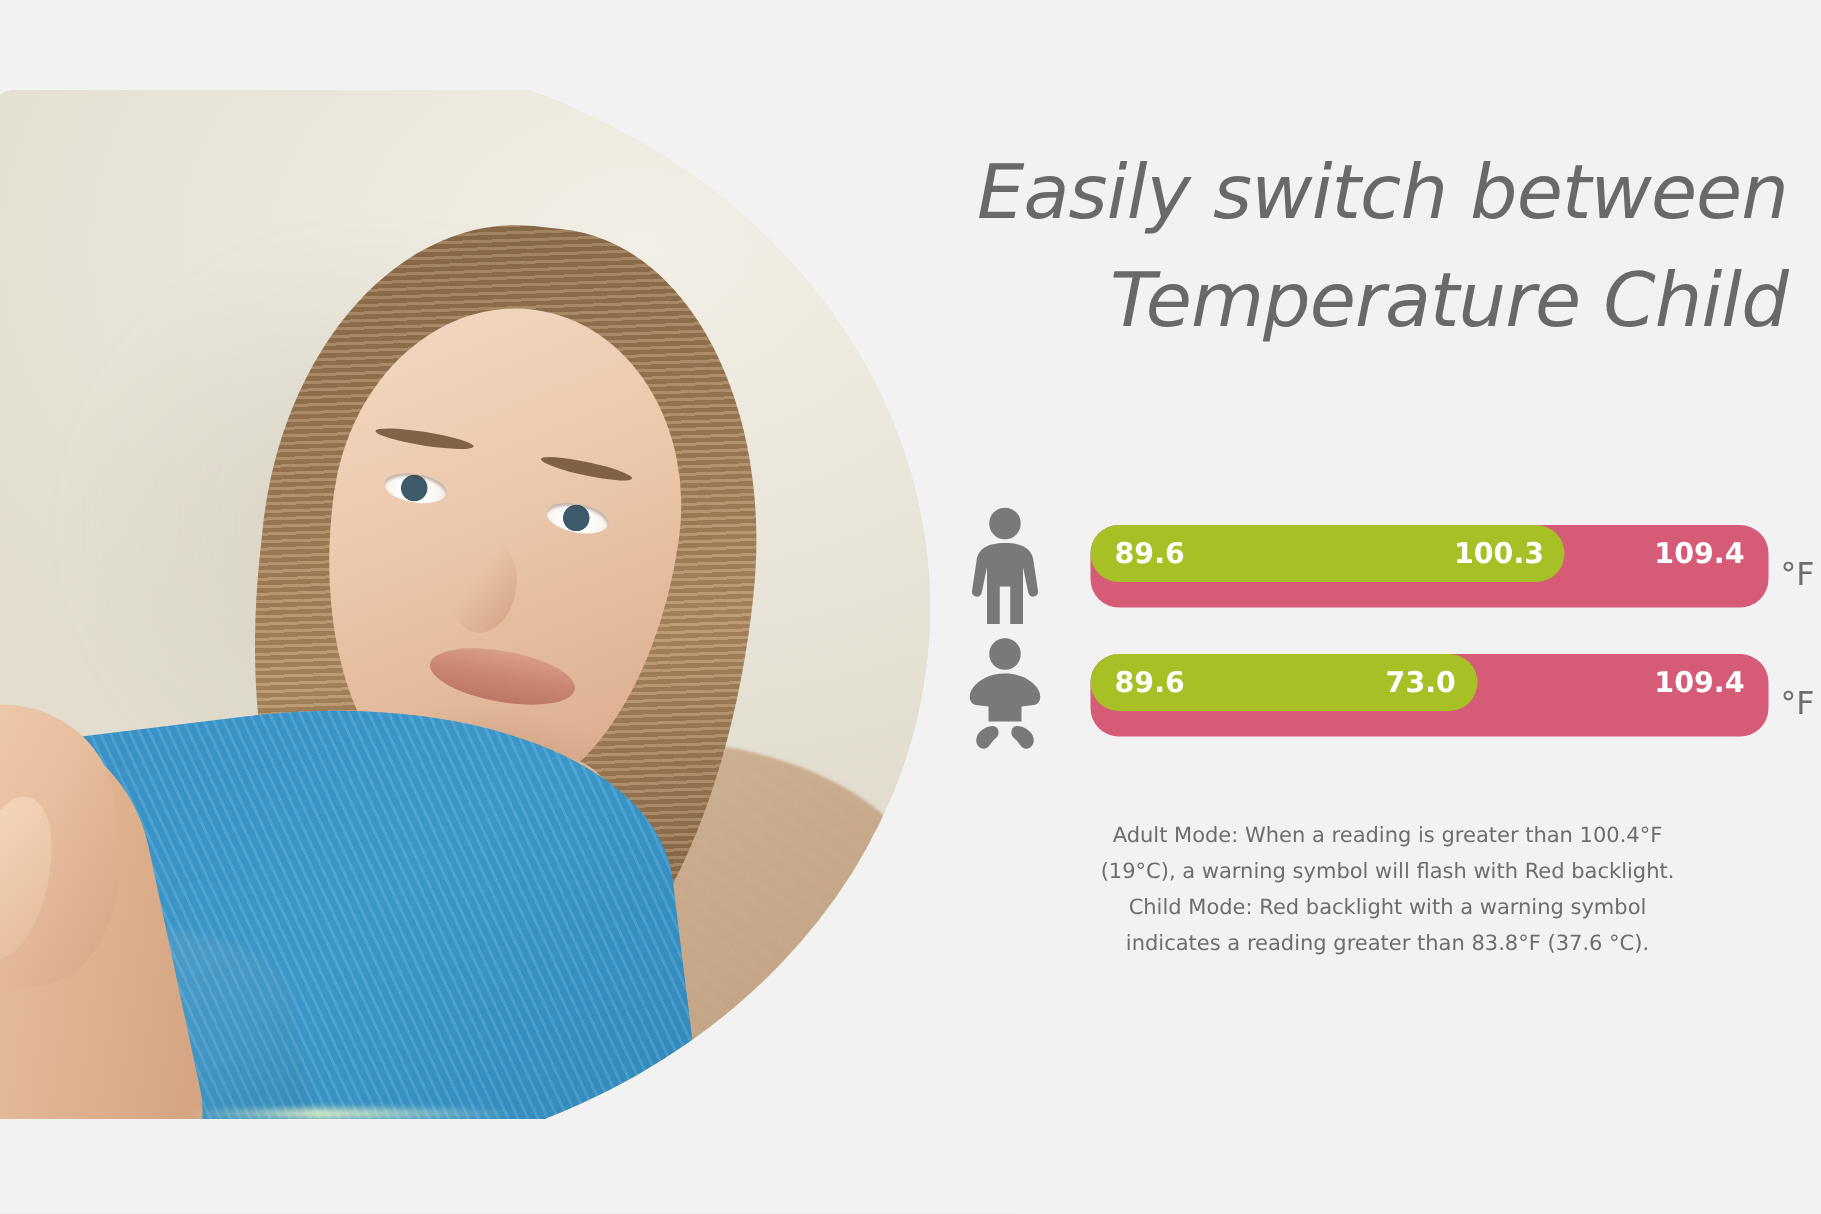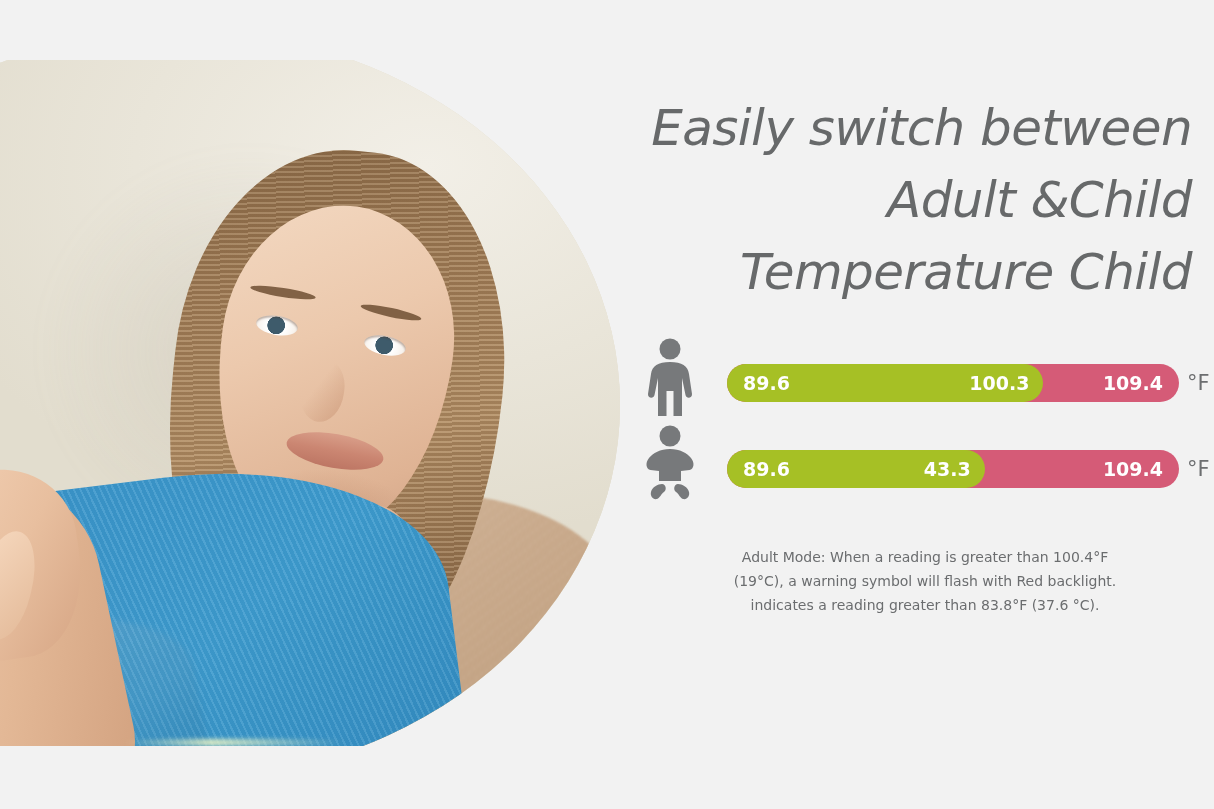--- a/index.html
+++ b/index.html
@@ -289,23 +289,23 @@
     left: 0;
     top: 0;
     width: 56px;
     height: 78px;
   }
   .person-icon svg { display: block; }
 
   .bar-wrap {
     position: absolute;
     left: 85px;
-    top: 26px;
+    top: 12px;
     width: 452px;
-    height: 38px;
+    height: 55px;
   }
   .bar-red {
     position: absolute;
     inset: 0;
     background: #d55b77;
     border-radius: 19px;
   }
   .bar-green {
     position: absolute;
     left: 0;
@@ -381,21 +381,20 @@
     <div class="thumb"></div>
 
   </div>
   <div class="bottom-sliver"></div>
 </div>
 
 <div class="content">
 
   <div class="heading">
     <span class="hl">Easily switch between</span>
-    <span class="hl">Adult &amp;Child</span>
     <span class="hl">Temperature Child</span>
   </div>
 
   <div class="ranges">
 
     <div class="range-row">
       <div class="person-icon">
         <svg width="56" height="78" viewBox="0 0 56 78" xmlns="http://www.w3.org/2000/svg">
           <circle cx="28" cy="11" r="10.5" fill="#77797b"></circle>
           <path d="M28 24 C16 24 10 28 9 36 L6 56 C5.5 60 11.5 61.5 12.5 57 L16 40 L16 78 L24.5 78 L24.5 53 L31.5 53 L31.5 78 L40 78 L40 40 L43.5 57 C44.5 61.5 50.5 60 50 56 L47 36 C46 28 40 24 28 24 Z" fill="#77797b"></path>
@@ -418,27 +417,28 @@
           <circle cx="28" cy="12" r="10.5" fill="#77797b"></circle>
           <path d="M28 25 C18 25 11 29 7 34 C3 39 4 45 8.5 46 L17 47 L17 57 L39 57 L39 47 L47.5 46 C52 45 53 39 49 34 C45 29 38 25 28 25 Z" fill="#77797b"></path>
           <path d="M20 60 C16 60 10 63 9 68 C8 72 11 76 15 75 C18 74 19 70 22 68 C25 66 24 60 20 60 Z" fill="#77797b"></path>
           <path d="M36 60 C40 60 46 63 47 68 C48 72 45 76 41 75 C38 74 37 70 34 68 C31 66 32 60 36 60 Z" fill="#77797b"></path>
         </svg>
       </div>
       <div class="bar-wrap">
         <div class="bar-red" style="background: rgb(213, 91, 119);"></div>
         <div class="bar-green" style="width: 57%; background: rgb(166, 192, 37);">
           <span class="bar-label lbl-min">89.6</span>
-          <span class="bar-label lbl-mid">43.3</span>
+          <span class="bar-label lbl-mid">73.0</span>
         </div>
         <span class="bar-label lbl-max">109.4</span>
       </div>
       <div class="unit">°F</div>
     </div>
   </div>
 
   <div class="note">
     <span class="nl">Adult Mode: When a reading is greater than 100.4°F</span>
     <span class="nl">(19°C), a warning symbol will flash with Red backlight.</span>
+    <span class="nl">Child Mode: Red backlight with a warning symbol</span>
     <span class="nl">indicates a reading greater than 83.8°F (37.6 °C).</span>
   </div>
 
 </div>
 
 </body></html>

